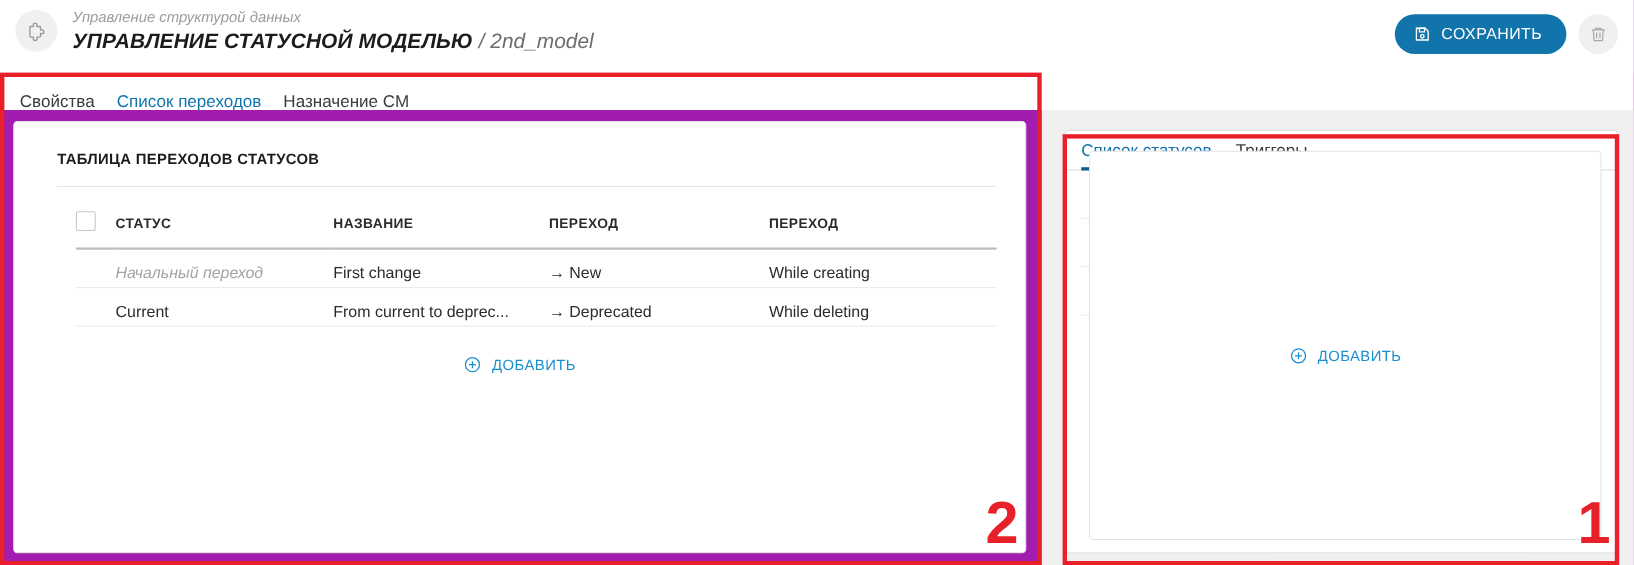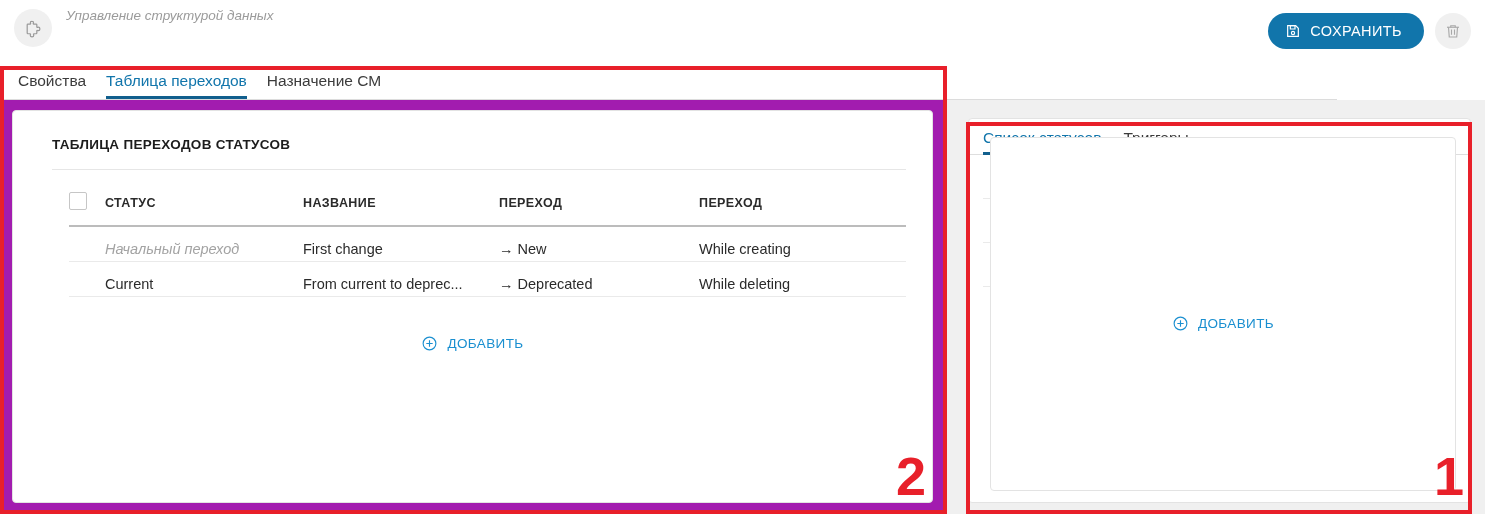--- a/index.html
+++ b/index.html
@@ -96,21 +96,21 @@
     display: flex;
     align-items: center;
     justify-content: center;
     cursor: pointer;
     padding: 0;
   }
 
   
   .tabbar {
     position: absolute;
-    left: 0; top: 66px;
+    left: 0; top: 78px;
     width: 1337px;
     height: 34px;
     background: #ffffff;
     border-bottom: 1px solid #dcdcdc;
     display: flex;
     align-items: flex-end;
     box-sizing: border-box;
   }
   .tabbar .tab {
     font-size: 15.5px;
@@ -165,21 +165,21 @@
     padding: 26px 0 0 39px;
   }
   .card-sep {
     margin: 17px 26px 0 39px;
     height: 1px;
     background: #e6e6e6;
   }
 
   
   .ttable {
-    margin: 0 26px 12px 56px;
+    margin: 0 26px 0 56px;
     width: calc(100% - 82px);
     border-collapse: collapse;
     table-layout: fixed;
   }
   .ttable th {
     text-align: left;
     font-size: 12.5px;
     font-weight: bold;
     letter-spacing: 0.4px;
     color: #2b2b2b;
@@ -321,20 +321,23 @@
 
 <div class="header">
   <div class="header-left">
     <div class="app-icon">
       <svg width="21" height="21" viewBox="0 0 24 24" fill="none" stroke="#9a9a9a" stroke-width="1.4">
         <path d="M10 3.5c1.1 0 2 .8 2 1.8 0 .5-.3.9-.3 1.2 0 .3.2.5.6.5H15c.5 0 .8.3.8.8v2.4c0 .4.2.6.5.6.3 0 .7-.3 1.2-.3 1 0 1.8.9 1.8 2s-.8 2-1.8 2c-.5 0-.9-.3-1.2-.3-.3 0-.5.2-.5.6v2.4c0 .5-.3.8-.8.8h-2.4c-.4 0-.6.2-.6.5 0 .3.3.7.3 1.2 0 1-.9 1.8-2 1.8s-2-.8-2-1.8c0-.5.3-.9.3-1.2 0-.3-.2-.5-.6-.5H5.6c-.5 0-.8-.3-.8-.8V7.8c0-.5.3-.8.8-.8h2.5c.4 0 .6-.2.6-.5 0-.3-.3-.7-.3-1.2 0-1 .9-1.8 2-1.8z"></path>
       </svg>
     </div>
     <div class="title-block">
       <div class="subtitle">Управление структурой данных</div>
+      <div class="maintitle">
+        <span class="strong">УПРАВЛЕНИЕ СТАТУСНОЙ МОДЕЛЬЮ</span><span class="light"> / </span><span class="light">2nd_model</span>
+      </div>
     </div>
   </div>
   <div class="header-right">
     <button class="btn-save">
       <span style="display:flex;align-items:center;">
         <svg width="16" height="16" viewBox="0 0 24 24" fill="none" stroke="#ffffff" stroke-width="1.8">
           <path d="M4 4h12l4 4v12H4z"></path>
           <path d="M8 4h7v5H8z"></path>
           <circle cx="12" cy="15" r="2.4"></circle>
         </svg>
@@ -349,21 +352,21 @@
           <path d="M6 7l1 13h10l1-13"></path>
           <path d="M10 10v7M14 10v7"></path>
         </svg>
       </span>
     </button>
   </div>
 </div>
 
 <div class="tabbar">
   <div class="tab">Свойства</div>
-  <div class="tab active">Таблица переходов</div>
+  <div class="tab active">Список переходов</div>
   <div class="tab">Назначение СМ</div>
 </div>
 
 <div class="body-area">
 
   <div class="left-pane">
     <div class="card">
       <div class="card-title">ТАБЛИЦА ПЕРЕХОДОВ СТАТУСОВ</div>
       <div class="card-sep"></div>
 

